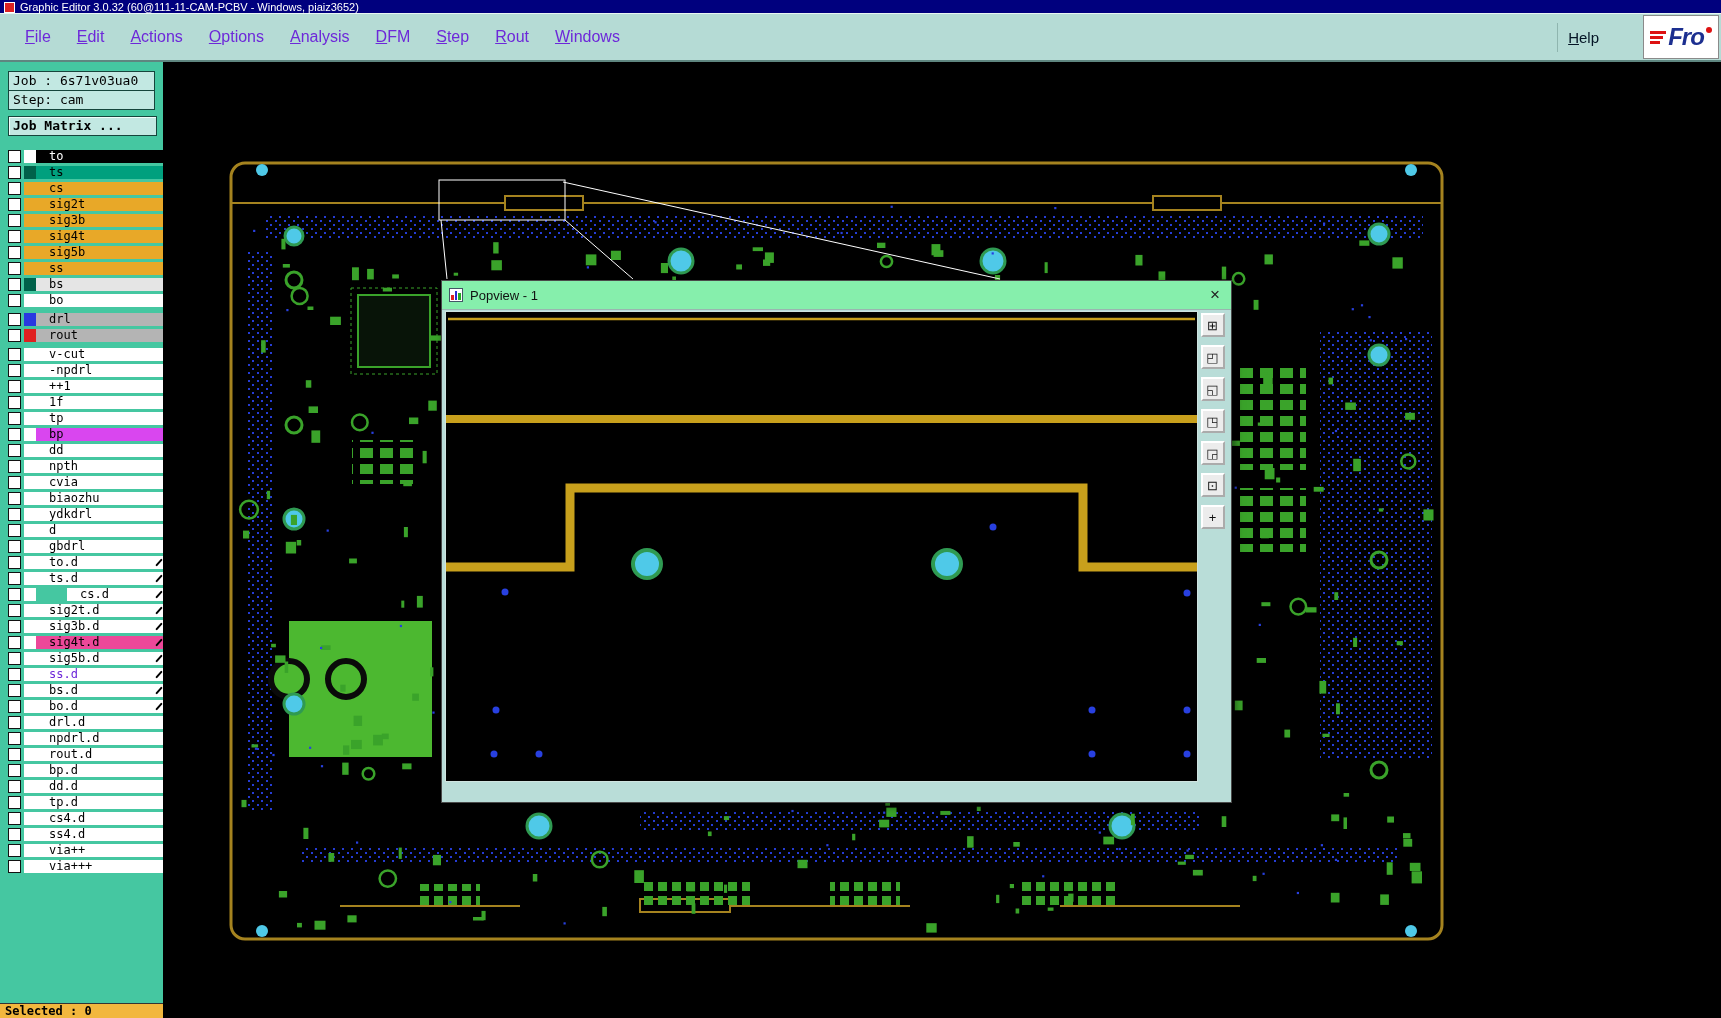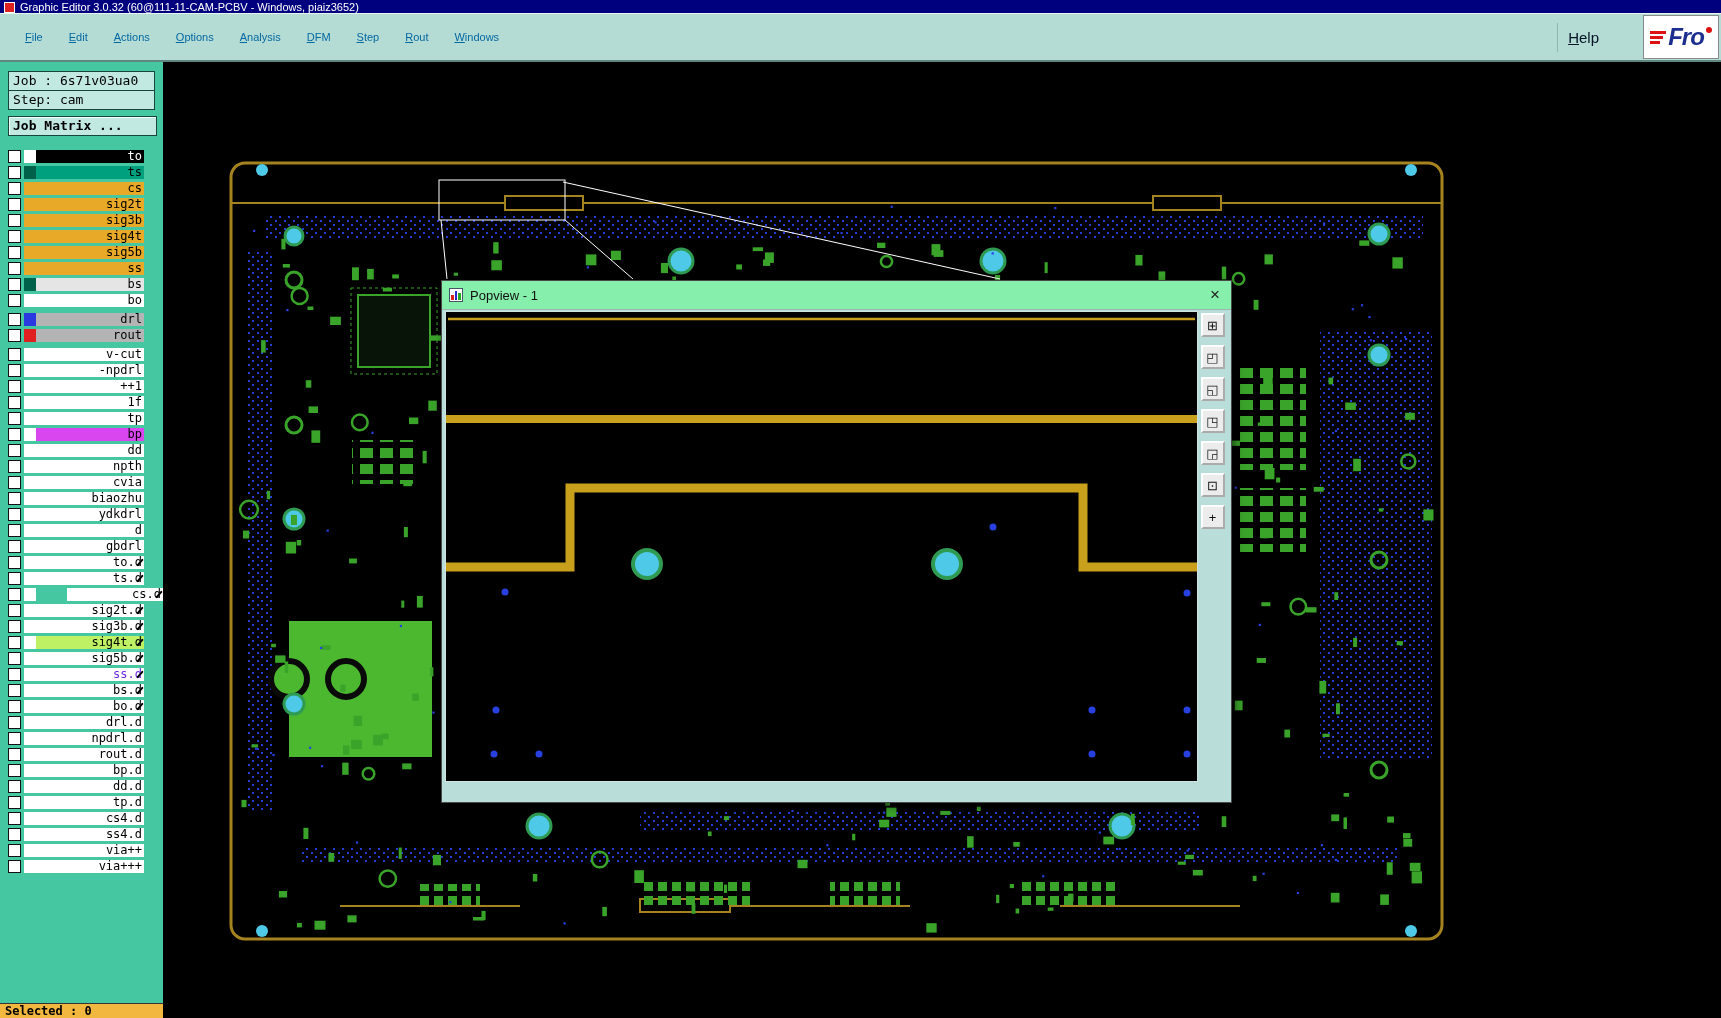--- a/index.html
+++ b/index.html
@@ -15,21 +15,21 @@
     gap:5px;padding-left:4px;overflow:hidden;z-index:5;
   }
   .app-icon{width:9px;height:9px;background:#d22;border:1px solid #fff;margin-top:2px;flex:none;}
   
   .menubar{
     position:absolute;top:13px;left:0;right:0;height:49px;background:#b5dbd5;
     border-top:1px solid #e8f6f2;border-bottom:2px solid #5f8680;
     display:flex;align-items:center;z-index:5;box-sizing:border-box;
   }
   .menu-items{display:flex;margin-left:12px;}
-  .menu-item{padding:6px 13px;font-size:11px;color:#0369a1;cursor:default;white-space:nowrap;}
+  .menu-item{padding:6px 13px;font-size:16px;color:#6d28d9;cursor:default;white-space:nowrap;}
   .menu-item u{text-decoration:underline;}
   .help-item{margin-left:auto;margin-right:34px;font-size:15px;color:#041425;padding:6px 10px;border-left:1px solid #8fb5af;}
   .logo-box{width:74px;height:42px;background:#fff;border:1px solid #8a8a8a;margin-right:2px;
     display:flex;align-items:center;justify-content:center;gap:2px;}
   .logo-bars{display:flex;flex-direction:column;gap:2px;}
   .logo-bars i{display:block;height:3px;background:#d11;border:0;}
   .logo-bars i:nth-child(1){width:16px;}
   .logo-bars i:nth-child(2){width:13px;}
   .logo-bars i:nth-child(3){width:10px;}
   .logo-text{font-size:24px;font-weight:bold;font-style:italic;color:#1c2f90;letter-spacing:-1px;}
@@ -41,21 +41,21 @@
     font:13px "DejaVu Sans Mono",monospace;line-height:17px;padding-left:4px;color:#000;box-sizing:content-box;}
   .job-row + .job-row{margin-top:-1px;}
   .job-matrix-btn{display:block;margin:6px 0 0 8px;width:149px;height:20px;background:#c2e8e2;
     border:1px solid #16453c;box-shadow:inset 1px 1px 0 #f2fffb;
     font:bold 13px "DejaVu Sans Mono",monospace;text-align:left;padding:0 0 0 4px;line-height:18px;color:#000;}
   .layer-list{margin:13px 0 0 8px;}
   .layer-row{display:flex;align-items:center;height:15px;margin-bottom:1px;}
   .layer-check{width:11px;height:11px;background:#fff;border:1px solid #111;margin-right:3px;flex:none;}
   .layer-swatch{width:12px;height:13px;flex:none;}
   .layer-label{width:104px;height:13px;font:12px "DejaVu Sans Mono",monospace;line-height:13px;
-    padding:0 2px;position:relative;white-space:nowrap;overflow:hidden;text-align:right;}
+    padding:0 13px;position:relative;white-space:nowrap;overflow:hidden;}
   .layer-pen{display:none;position:absolute;right:3px;top:2px;width:2px;height:9px;background:#000;
     transform:rotate(42deg);border-radius:1px;}
   .selected-bar{position:absolute;bottom:0;left:0;width:163px;height:15px;background:#f2b73e;
     border-top:1px solid #333;font:bold 12px "DejaVu Sans Mono",monospace;line-height:15px;
     padding-left:5px;color:#000;box-sizing:border-box;}
   
   #pcb{position:absolute;left:0;top:0;width:1721px;height:1018px;z-index:1;}
   
   .popview{position:absolute;left:441px;top:280px;width:791px;height:523px;background:#b9ddd8;
     border:1px solid #4a4a4a;box-shadow:3px 3px 8px rgba(0,0,0,.55);z-index:10;box-sizing:border-box;}
@@ -641,21 +641,21 @@
 
   <div class="layer-row">
     <span class="layer-check"></span>
     <span class="layer-swatch" style="background: rgb(255, 255, 255);"></span>
     <span class="layer-label" style="background: rgb(255, 255, 255); color: rgb(0, 0, 0);">sig3b.d<span class="layer-pen" style="display: block;"></span></span>
   </div>
 
   <div class="layer-row">
     <span class="layer-check"></span>
     <span class="layer-swatch" style="background: rgb(255, 255, 255);"></span>
-    <span class="layer-label" style="background: #bef264; color: rgb(0, 0, 0);">sig4t.d<span class="layer-pen" style="display: block;"></span></span>
+    <span class="layer-label" style="background: #ec4899; color: rgb(0, 0, 0);">sig4t.d<span class="layer-pen" style="display: block;"></span></span>
   </div>
 
   <div class="layer-row">
     <span class="layer-check"></span>
     <span class="layer-swatch" style="background: rgb(255, 255, 255);"></span>
     <span class="layer-label" style="background: rgb(255, 255, 255); color: rgb(0, 0, 0);">sig5b.d<span class="layer-pen" style="display: block;"></span></span>
   </div>
 
   <div class="layer-row">
     <span class="layer-check"></span>

